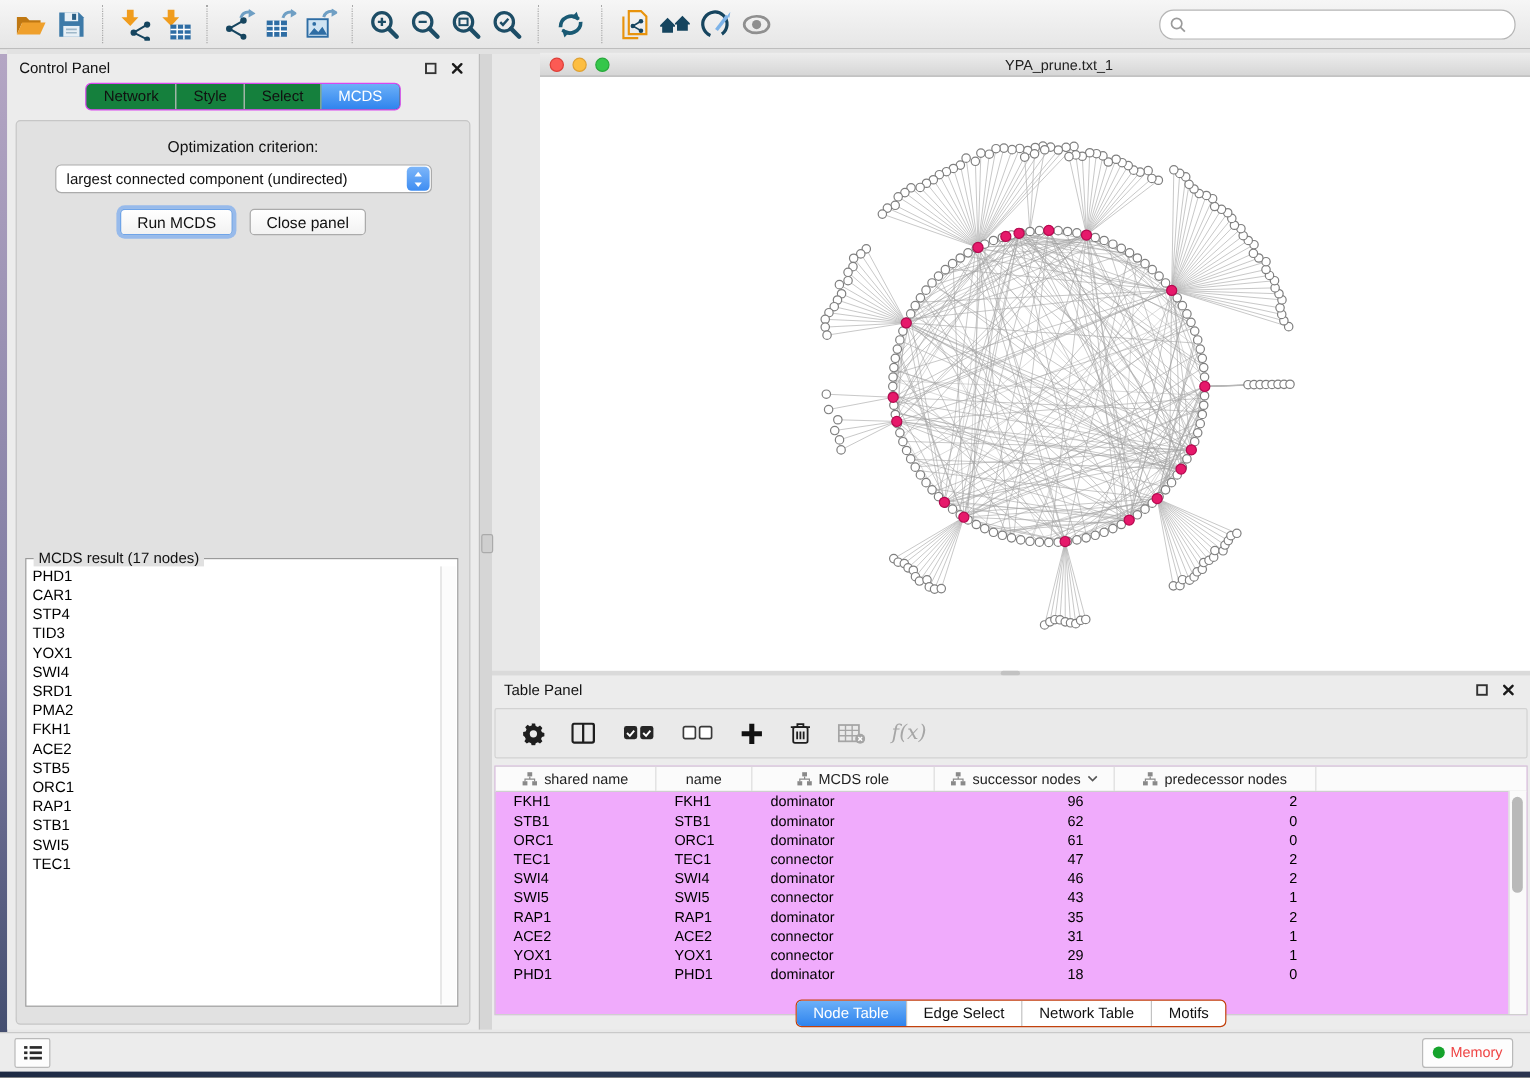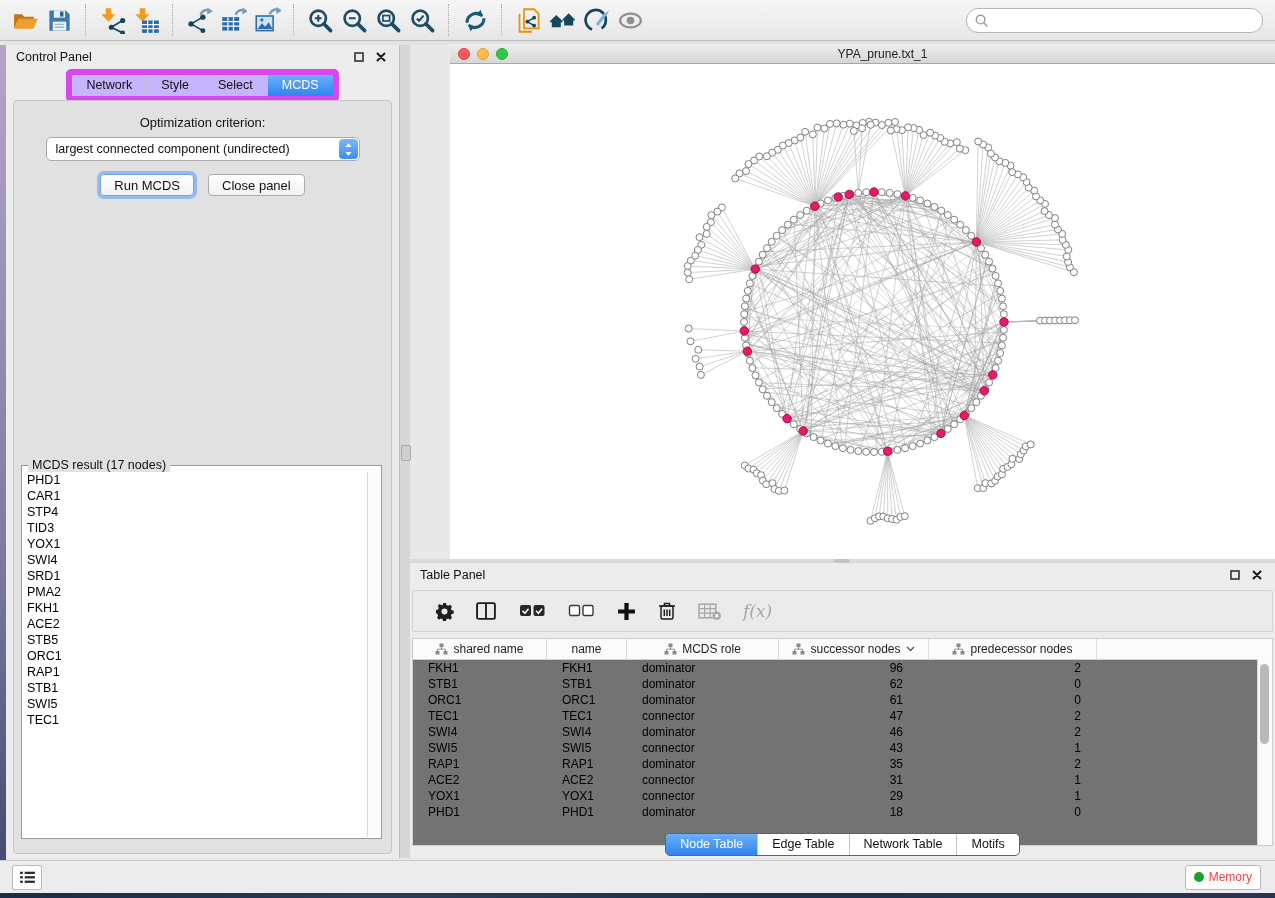--- a/index.html
+++ b/index.html
@@ -24,21 +24,21 @@
     background:linear-gradient(90deg,#1d2a44,#2c3a55 30%,#20304a 60%,#2a3450);}
   .gapband{position:absolute;left:6px;top:41px;width:1269px;height:4px;background:#e2e2e2;}
 
   
   .cpanel{position:absolute;left:6px;top:45px;width:394px;height:813px;background:#ececec;
     border-right:1px solid #bdbdbd;box-sizing:border-box;}
   .panel-head{height:24px;display:flex;align-items:center;padding:0 10px;font-size:12.5px;color:#111;}
   .panel-head .ttl{flex:1;}
   .mini-ic{width:16px;height:16px;display:flex;align-items:center;justify-content:center;margin-left:6px;}
   .segrow{height:28px;display:flex;align-items:flex-start;justify-content:center;}
-  .segctl{display:flex;border:6px solid #d946ef;border-radius:5px;overflow:hidden;background:#c4b5fd;height:21px;}
+  .segctl{display:flex;border:1px solid #d946ef;border-radius:5px;overflow:hidden;background:#15803d;height:21px;}
   .seg{padding:0 14px;font-size:12.5px;line-height:21px;color:#111;border-right:1px solid #c2c2c2;cursor:default;}
   .seg:last-child{border-right:none;}
   .seg.active{background:linear-gradient(#6cb0f8,#2f84ee);color:#fff;}
   .cinner{position:absolute;left:7px;right:7px;top:55px;bottom:4px;background:#e1e1e1;
     border:1px solid #c6c6c6;border-radius:4px;}
   .optlabel{text-align:center;font-size:13px;color:#111;margin-top:14px;}
   .selwrap{margin:7px auto 0;width:312px;height:22px;background:#fff;border:1px solid #ababab;
     border-radius:5px;display:flex;align-items:center;position:relative;}
   .selwrap .selval{flex:1;font-size:12.5px;padding-left:9px;color:#111;white-space:nowrap;}
   .stepper{width:19px;height:20px;margin-right:1px;border-radius:4px;
@@ -72,21 +72,21 @@
 
   .hsplit{position:absolute;left:410px;top:559px;width:865px;height:4px;background:#dadada;}
   .hknob{position:absolute;left:424px;top:0;width:16px;height:4px;background:#c2c2c2;border-radius:2px;}
 
   
   .tpanel{position:absolute;left:410px;top:563px;width:865px;height:295px;background:#ececec;}
   .ttoolbar{position:absolute;left:2px;right:2px;top:27px;height:42px;background:#eaeaea;
     border:1px solid #d2d2d2;border-radius:2px;display:flex;align-items:center;padding-left:22px;box-sizing:border-box;gap:22px;}
   .ttool{display:flex;align-items:center;justify-content:center;}
   .fx{font-family:"DejaVu Serif",serif;font-style:italic;font-size:17px;color:#a6a6a6;}
-  .tbl{position:absolute;left:2px;right:2px;top:75px;height:208px;background:#737373;border:1px solid #cfcfcf;box-sizing:border-box;}
+  .tbl{position:absolute;left:2px;right:2px;top:75px;height:208px;background:#f0abfc;border:1px solid #cfcfcf;box-sizing:border-box;}
   .thead{display:flex;height:20px;background:#fbfbfb;border-bottom:1px solid #cfcfcf;}
   .th{display:flex;align-items:center;justify-content:center;gap:5px;font-size:12px;color:#222;
     border-right:1px solid #dcdcdc;box-sizing:border-box;}
   .tbody .tr{display:flex;height:16px;align-items:center;}
   .td{font-size:12px;color:#000;box-sizing:border-box;white-space:nowrap;overflow:hidden;}
   .td.l{padding-left:15px;text-align:left;}
   .td.r{text-align:right;}
   .tscroll{position:absolute;right:0;top:20px;bottom:0;width:14px;background:#fafafa;border-left:1px solid #d8d8d8;}
   .tthumb{position:absolute;left:2px;top:5px;width:9px;height:80px;background:#b9b9b9;border-radius:5px;}
   .btabrow{position:absolute;left:0;right:0;top:270px;height:25px;display:flex;justify-content:center;}
@@ -1166,21 +1166,21 @@
             <div class="td r" style="width: 168px; padding-right: 16px;">0</div>
           </div>
         </div>
       <div class="tscroll">
           <div class="tthumb"></div>
         </div>
     </div>
     <div class="btabrow">
         <div class="btabs" id="btm-tabs">
           <div class="seg active">Node Table</div>
-          <div class="seg">Edge Table</div>
+          <div class="seg">Edge Select</div>
           <div class="seg">Network Table</div>
           <div class="seg">Motifs</div>
         </div>
       </div>
   </div>
 
   <div class="statusbar">
     <span class="listbtn">
       <svg width="17" height="13" viewBox="0 0 18 14">
           <g fill="#2a2a2a">

